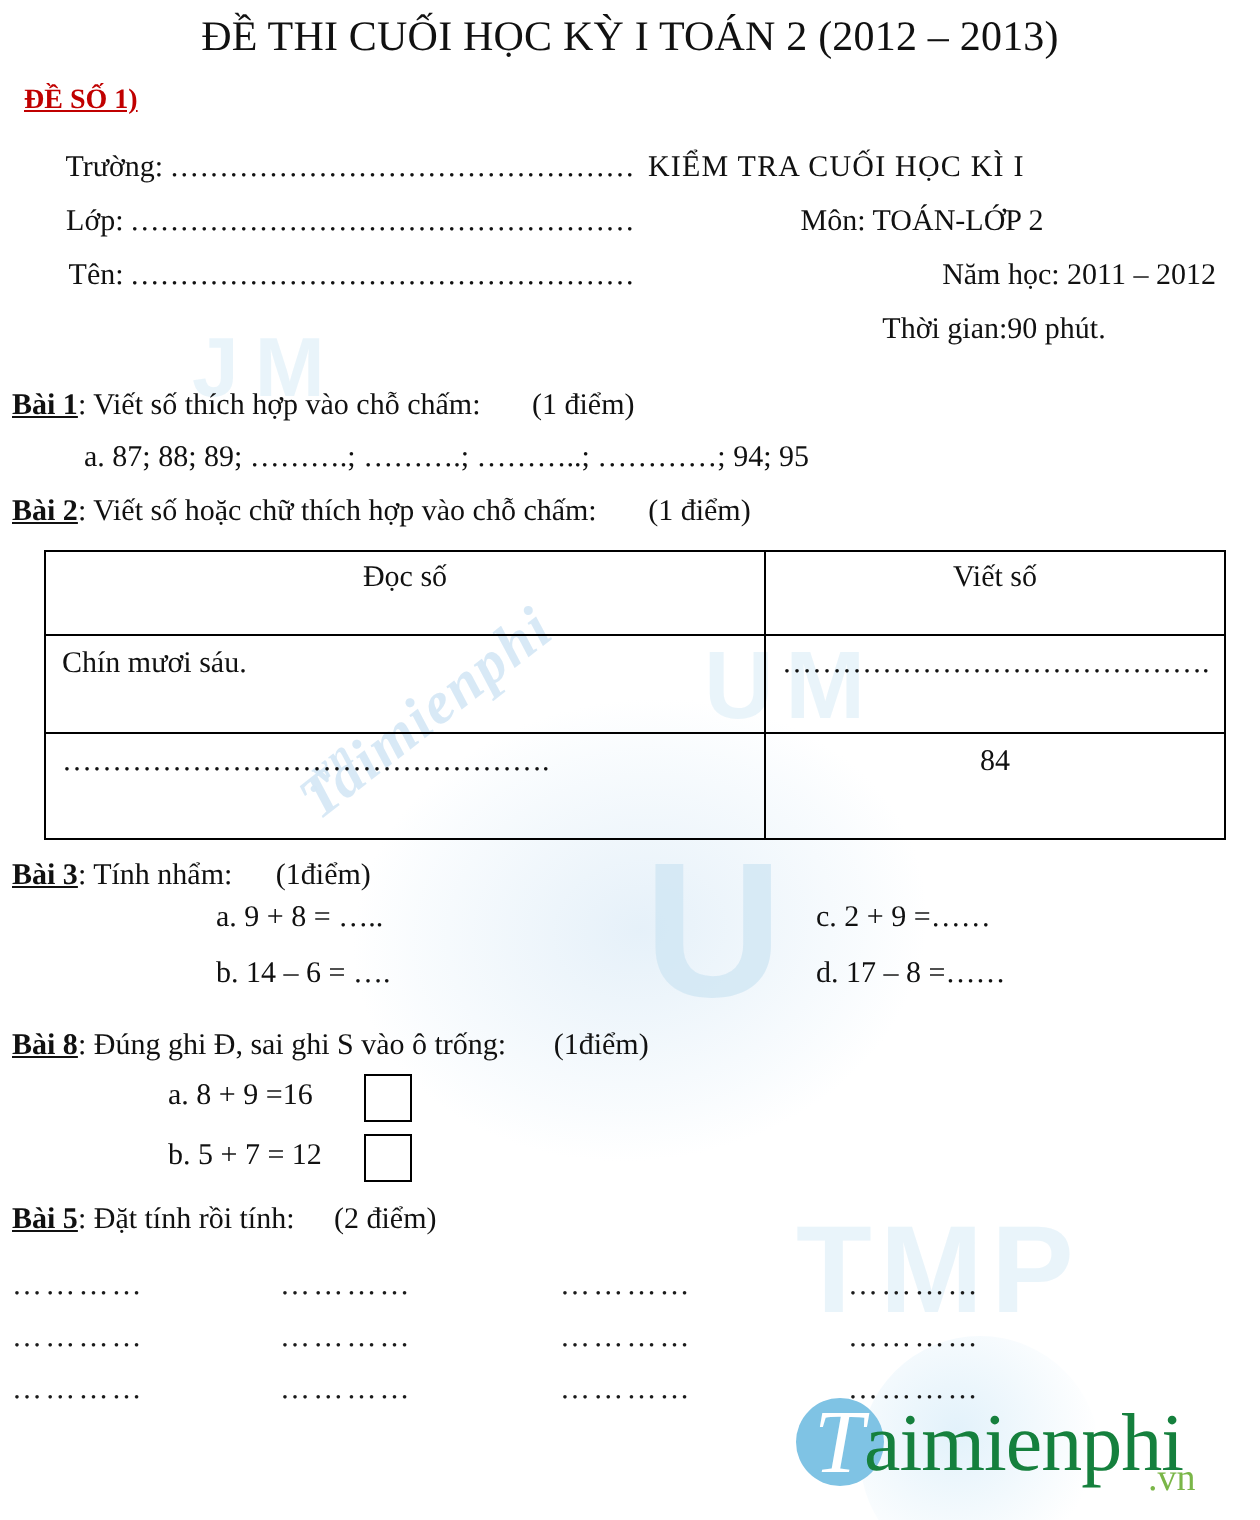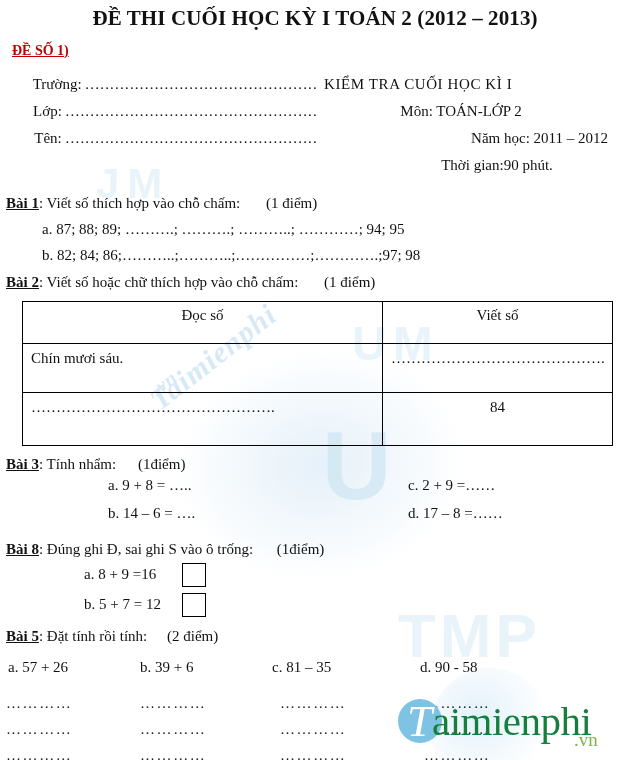--- a/index.html
+++ b/index.html
@@ -84,21 +84,21 @@
 
   
   .content {
     position: relative;
     z-index: 2;
   }
 
   .doc-title {
     text-align: center;
     font-size: 21px;
-    font-weight: bold;
+    font-weight: normal;
     margin: 6px 0 0 0;
     letter-spacing: 0.1px;
   }
 
   .de-so {
     margin: 12px 0 0 12px;
     color: #c00000;
     font-weight: bold;
     font-size: 14px;
     text-decoration: underline;
@@ -323,21 +323,20 @@
         <div class="hdr-line r3">Năm học: 2011 – 2012</div>
         <div class="hdr-line r4">Thời gian:90 phút.</div>
       </div>
     </div>
 
     <div class="bai">
       <b>Bài 1</b><span>: Viết số thích hợp vào chỗ chấm:</span>
       <span class="pts" style="padding-left:22px">(1 điểm)</span>
     </div>
     <div class="sub indent-a">a.   87; 88; 89; ……….; ……….; ………..; …………; 94; 95</div>
-    <div class="sub indent-a">b.   82; 84; 86;………..;………..;……………;………….;97; 98</div>
 
     <div class="bai">
       <b>Bài 2</b><span>: Viết số hoặc chữ thích hợp vào chỗ chấm:</span>
       <span class="pts" style="padding-left:22px">(1 điểm)</span>
     </div>
 
     <table class="q2">
       <tbody>
           <tr>
         <td class="c1 hd">Đọc  số</td>
@@ -378,26 +377,20 @@
     <div class="cbrow">
       <span class="lbl">b. 5 + 7 = 12</span>
       <span class="box"></span>
     </div>
 
     <div class="bai" style="margin-top:2px">
       <b>Bài 5</b><span>: Đặt tính rồi tính:</span>
       <span class="pts" style="padding-left:16px">(2 điểm)</span>
     </div>
 
-    <div class="b5head" style="margin-top:10px">
-      <span class="col-a">a. 57 + 26</span>
-      <span class="col-b">b. 39 + 6</span>
-      <span class="col-c">c. 81 – 35</span>
-      <span class="col-d">d.  90 - 58</span>
-    </div>
 
     <div class="b5dots" style="margin-top:12px">
       <span class="col-a2">…………</span>
       <span class="col-b2">…………</span>
       <span class="col-c2">…………</span>
       <span class="col-d2">…………</span>
     </div>
     <div class="b5dots">
       <span class="col-a2">…………</span>
       <span class="col-b2">…………</span>

